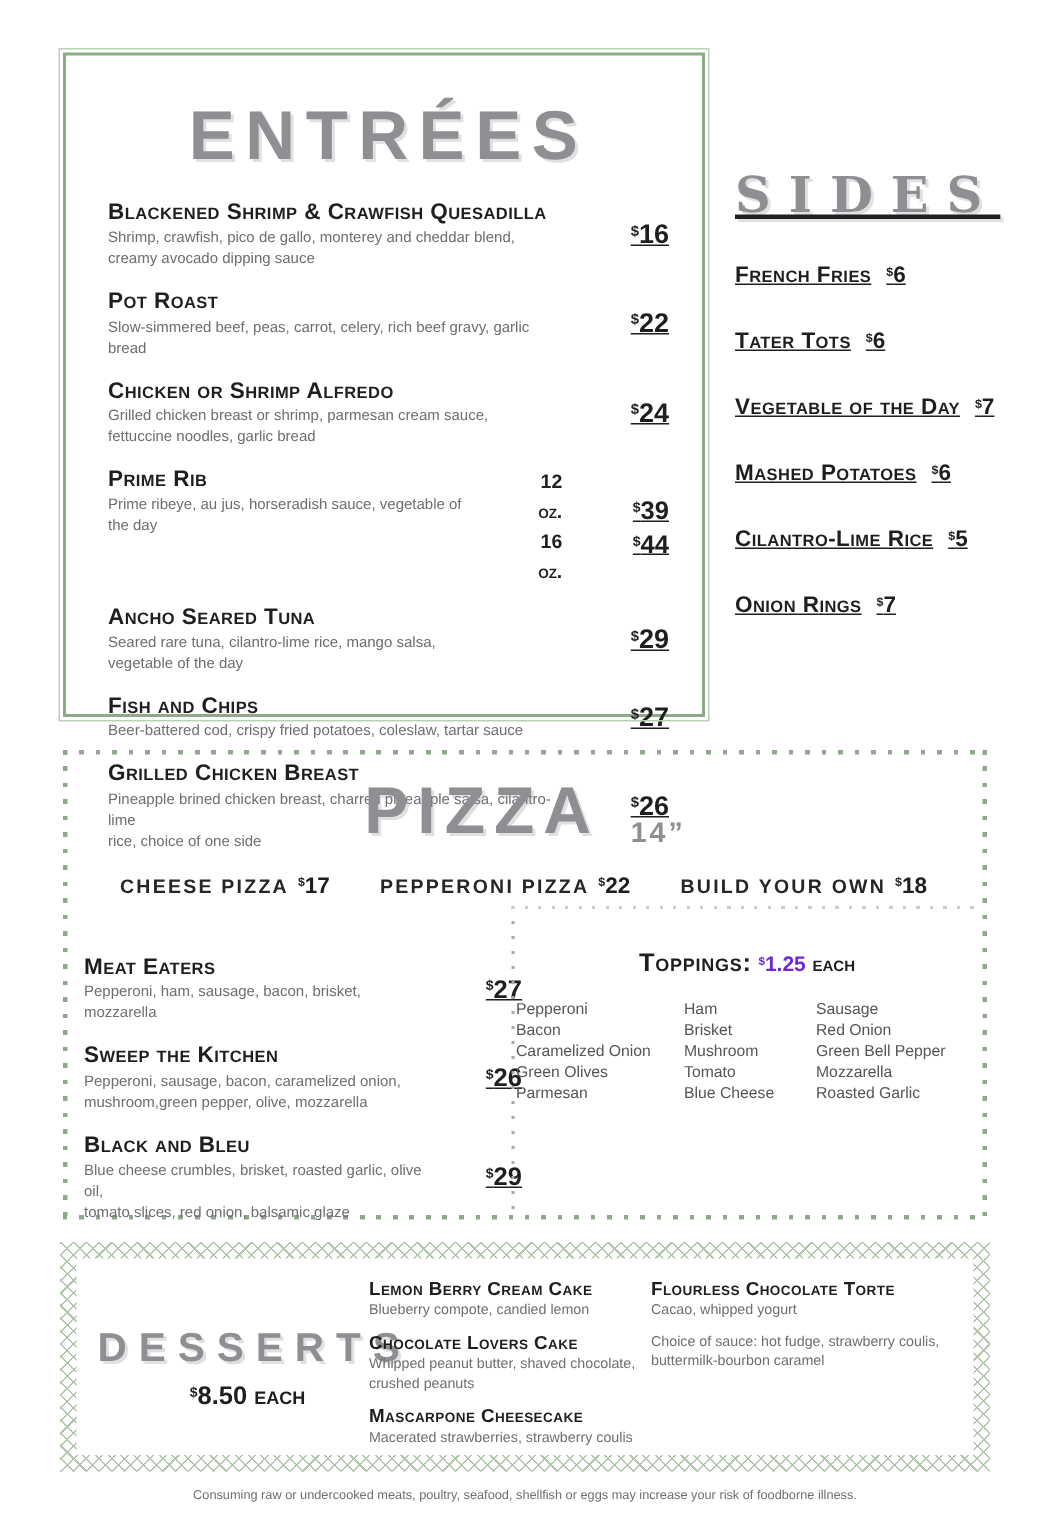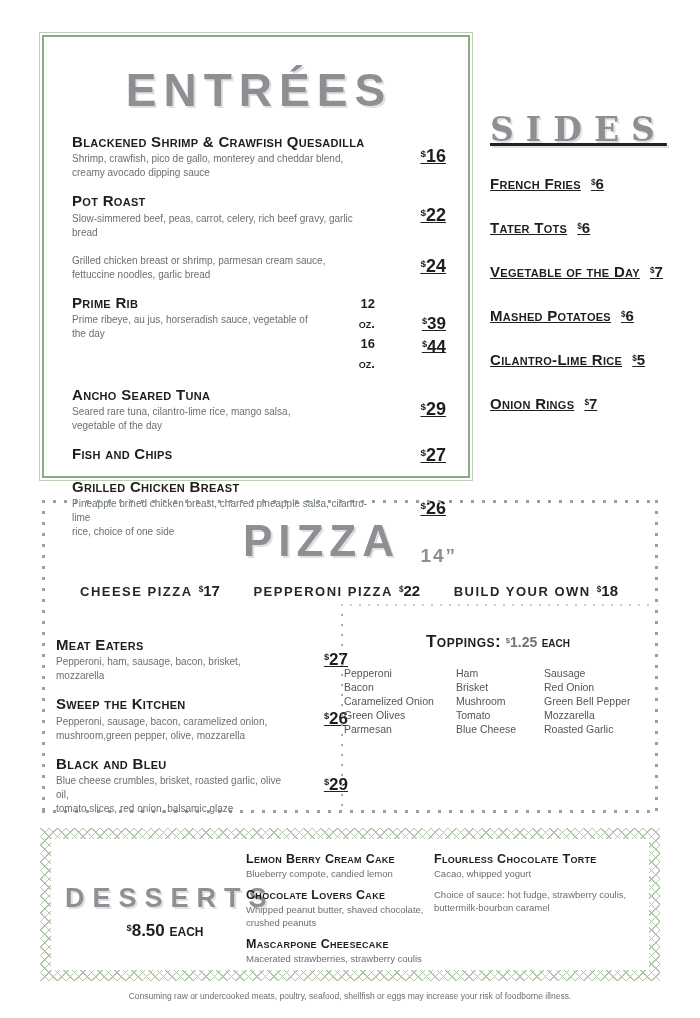--- a/index.html
+++ b/index.html
@@ -63,21 +63,21 @@
   .pz-specialties { position:absolute; left:14px; top:136px; width:292px; }
   .pz-specialties .m-main { max-width:235px; }
   .pz-specialties .price { font-size:17px; }
   .toppings-divider-v { left:299px; top:104px; bottom:4px;
         background-image:repeating-linear-gradient(180deg,#9db297 0 2px,transparent 2px 10px); width:2px; }
   .toppings-divider-h { left:299px; right:4px; top:104px; height:2px;
         background-image:repeating-linear-gradient(90deg,#c6d0c3 0 2px,transparent 2px 9px); }
   .toppings { position:absolute; left:302px; top:108px; right:6px; bottom:6px; }
   .toppings-header { text-align:center; margin-top:24px; white-space:nowrap; }
   .toppings-label { font-variant:small-caps; font-weight:800; font-size:17px; color:#1f1d1e; letter-spacing:.5px; }
-  .toppings-price { font-weight:700; font-size:14px; color:#737373; }
+  .toppings-price { font-weight:700; font-size:14px; color:#6d28d9; }
   .toppings-suffix { font-variant:small-caps; font-weight:700; font-size:14px; color:#1f1d1e; }
   .toppings-grid { display:grid; grid-template-columns:112px 88px 108px; justify-content:center;
                    row-gap:2px; margin-top:15px; font-size:10.5px; color:#545557; }
   
   .desserts-box {
     position:absolute; left:40px; top:828px; width:620px; height:153px;
     background:
       repeating-linear-gradient(45deg,#b0c7ab 0 1px,transparent 1px 6px),
       repeating-linear-gradient(135deg,#b0c7ab 0 1px,transparent 1px 6px);
   }
@@ -116,20 +116,21 @@
     <div class="m-item">
       <div class="m-main">
         <div class="name">Pot Roast</div>
         <div class="desc">Slow-simmered beef, peas, carrot, celery, rich beef gravy, garlic bread</div>
       </div>
       <div class="price"><span class="cur">$</span><span>22</span></div>
     </div>
 
     <div class="m-item">
       <div class="m-main">
+        <div class="name">Chicken or Shrimp Alfredo</div>
         <div class="desc">Grilled chicken breast or shrimp, parmesan cream sauce,
 fettuccine noodles, garlic bread</div>
       </div>
       <div class="price"><span class="cur">$</span><span>24</span></div>
     </div>
 
     <div class="m-item">
       <div class="m-main">
         <div class="name">Prime Rib</div>
         <div class="desc">Prime ribeye, au jus, horseradish sauce, vegetable of the day</div>
@@ -149,20 +150,21 @@
         <div class="name">Ancho Seared Tuna</div>
         <div class="desc">Seared rare tuna, cilantro-lime rice, mango salsa,
 vegetable of the day</div>
       </div>
       <div class="price"><span class="cur">$</span><span>29</span></div>
     </div>
 
     <div class="m-item">
       <div class="m-main">
         <div class="name">Fish and Chips</div>
+        <div class="desc">Beer-battered cod, crispy fried potatoes, coleslaw, tartar sauce</div>
       </div>
       <div class="price"><span class="cur">$</span><span>27</span></div>
     </div>
 
     <div class="m-item">
       <div class="m-main">
         <div class="name">Grilled Chicken Breast</div>
         <div class="desc">Pineapple brined chicken breast, charred pineapple salsa, cilantro-lime
 rice, choice of one side</div>
       </div>

